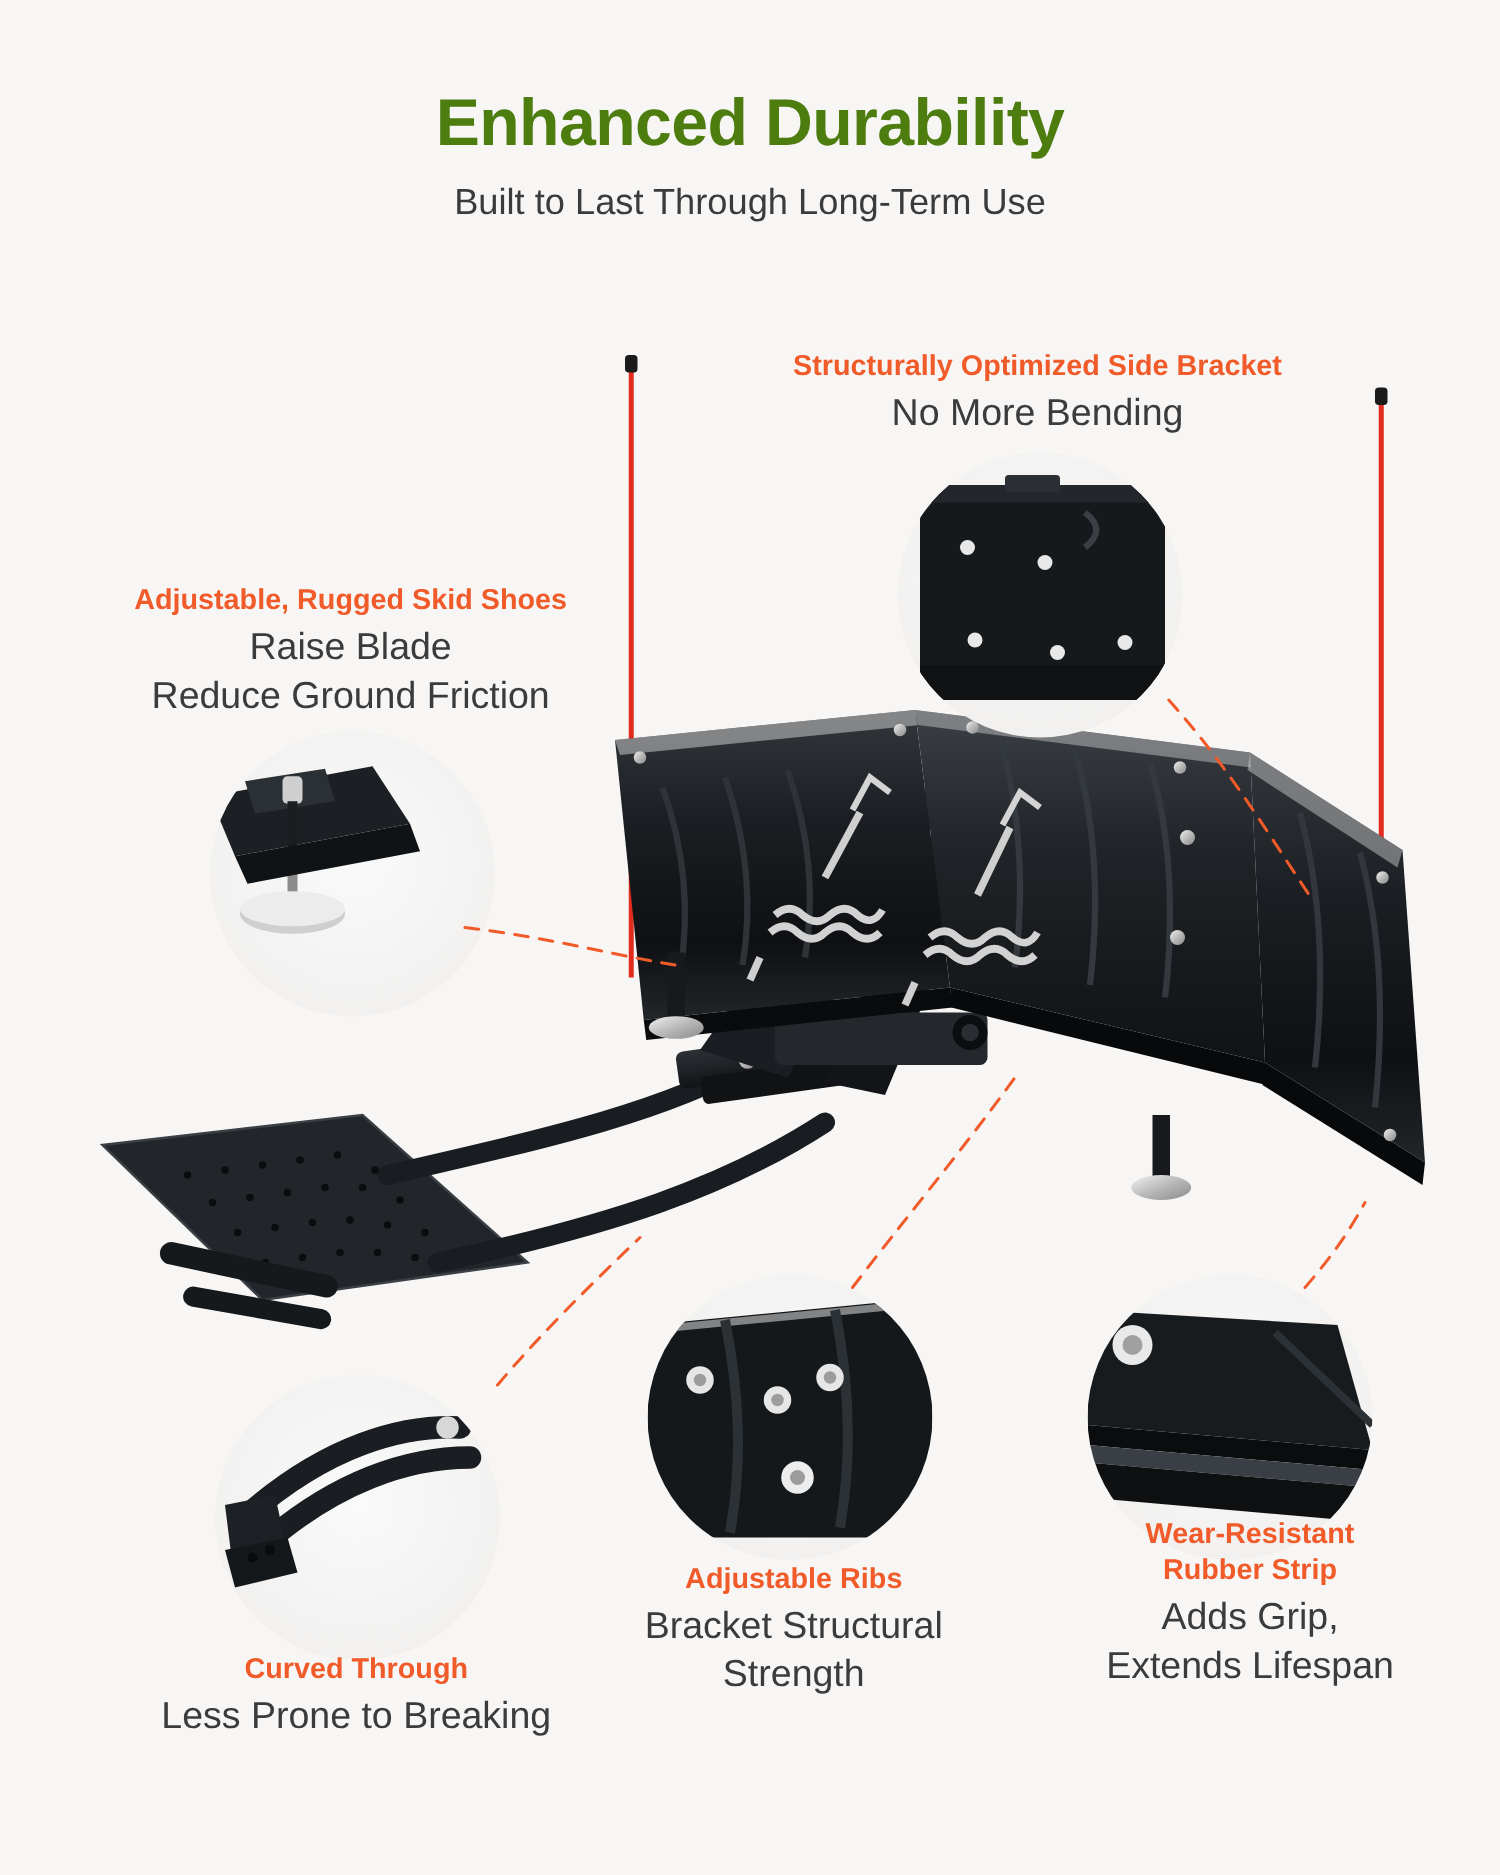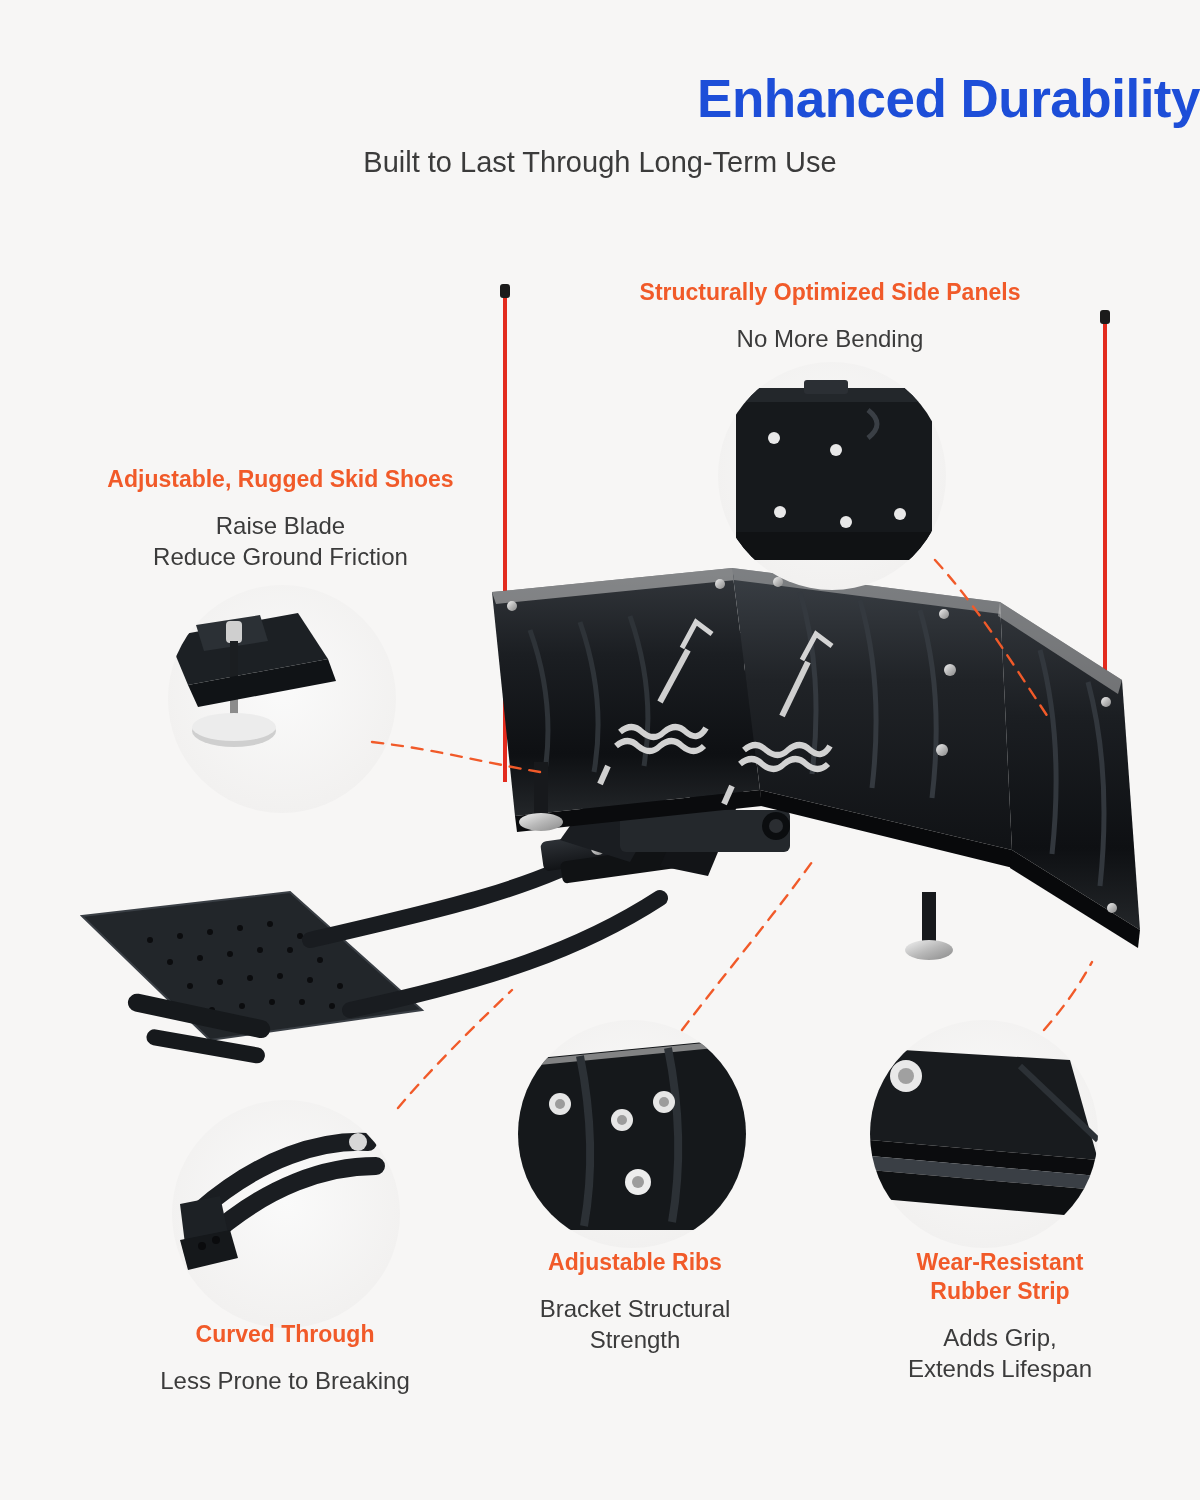--- a/index.html
+++ b/index.html
@@ -20,25 +20,24 @@
   .header {
     position: absolute;
     top: 70px;
     left: 0;
     width: 100%;
     text-align: center;
   }
   .title {
     font-size: 53px;
     font-weight: bold;
-    color: #1d4ed8;
+    color: #4d7c0f;
     letter-spacing: -0.5px;
     line-height: 1.1;
     margin: 0;
-    text-align: right;
   }
   .subtitle {
     font-size: 29px;
     color: #3b3b3b;
     margin: 18px 0 0 0;
     font-weight: normal;
   }
 
   
   .callout {
@@ -46,32 +45,32 @@
     text-align: center;
   }
   .callout .c-title {
     font-size: 23px;
     font-weight: bold;
     color: #f15a29;
     line-height: 1.25;
     white-space: pre-line;
   }
   .callout .c-desc {
-    font-size: 24px;
+    font-size: 30px;
     color: #3b3b3b;
     line-height: 1.3;
-    margin-top: 16px;
+    margin-top: 4px;
     white-space: pre-line;
   }
 
   #callout-side-panels { top: 278px; left: 560px; width: 540px; }
   #callout-skid-shoes  { top: 465px; left: 53px;  width: 455px; }
   #callout-curved-bracket { top: 1320px; left: 85px; width: 400px; }
   #callout-ribs        { top: 1248px; left: 470px; width: 330px; }
-  #callout-rubber-strip{ top: 1248px; left: 835px; width: 330px; }
+  #callout-rubber-strip{ top: 1212px; left: 835px; width: 330px; }
 
   
   .bubble {
     position: absolute;
     border-radius: 50%;
     overflow: hidden;
     background: radial-gradient(circle at 50% 45%, #fafafa 0%, #f2f1f0 70%, #eeeded 100%);
   }
 
   
@@ -340,21 +339,21 @@
   <g stroke="#f15a29" stroke-width="2.4" stroke-dasharray="11 9" fill="none" stroke-linecap="round">
     <path d="M935 560 C 980 610, 1010 660, 1050 720"></path>
     <path d="M372 742 C 440 750, 480 762, 540 772"></path>
     <path d="M398 1108 C 430 1070, 470 1030, 512 990"></path>
     <path d="M682 1030 C 720 980, 770 920, 812 862"></path>
     <path d="M1044 1030 C 1070 1000, 1082 980, 1092 962"></path>
   </g>
 </svg>
 
 <div class="callout" id="callout-side-panels">
-  <div class="c-title">Structurally Optimized Side Panels</div>
+  <div class="c-title">Structurally Optimized Side Bracket</div>
   <div class="c-desc">No More Bending</div>
 </div>
 
 <div class="callout" id="callout-skid-shoes">
   <div class="c-title">Adjustable, Rugged Skid Shoes</div>
   <div class="c-desc">Raise Blade
 Reduce Ground Friction</div>
 </div>
 
 <div class="callout" id="callout-curved-bracket">

